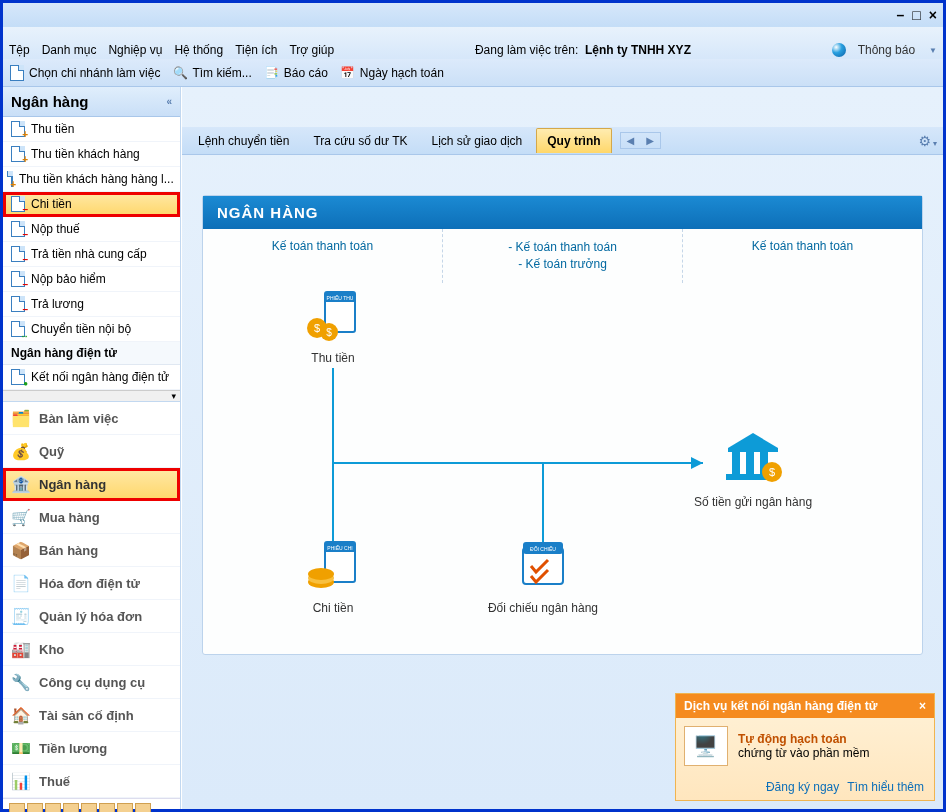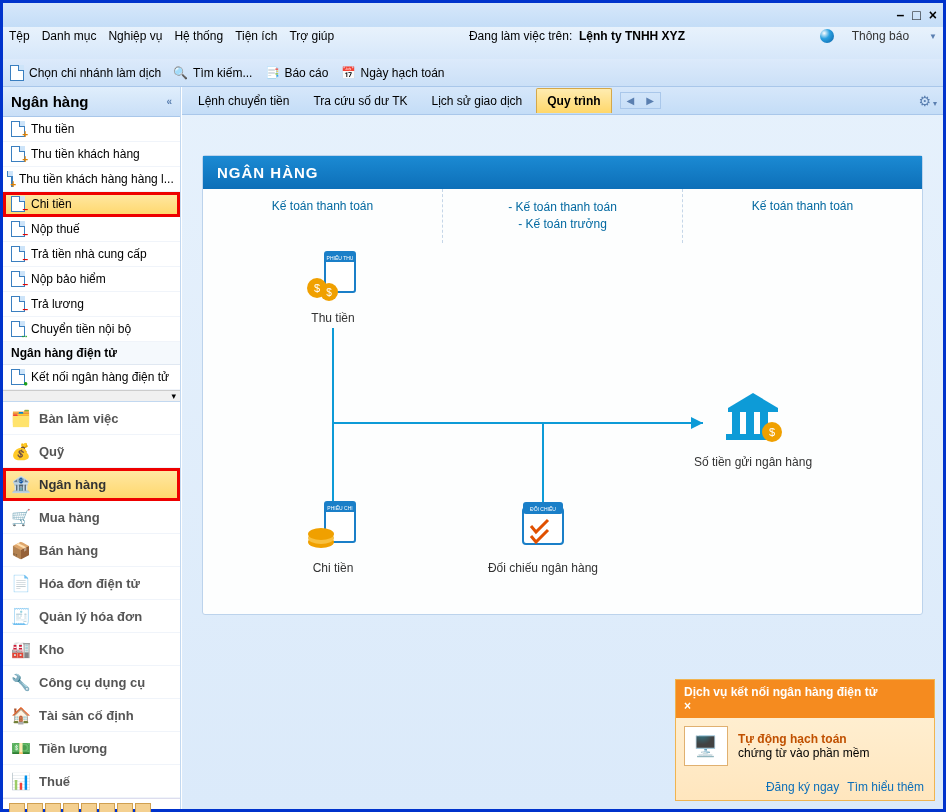--- a/index.html
+++ b/index.html
@@ -1,24 +1,24 @@
 <!DOCTYPE html>
 <html><head>
 <meta charset="utf-8">
 <style>
 * { box-sizing: border-box; margin: 0; padding: 0; }
 body { font-family: Tahoma, Arial, sans-serif; font-size: 12px; background: #fff; }
 .app-window { width: 946px; height: 812px; border: 3px solid #0033cc; background: #d6e7fa; display: flex; flex-direction: column; position: relative; }
 .titlebar { height: 24px; background: linear-gradient(#d6e7fa,#c4ddf7); display: flex; justify-content: flex-end; align-items: center; padding-right: 6px; gap: 8px; }
 .titlebar span { font-size: 14px; font-weight: bold; cursor: pointer; }
-.menubar { height: 24px; background: linear-gradient(#e8f2fc,#d6e7fa); display: flex; align-items: flex-end; padding: 16px 6px; gap: 12px; }
+.menubar { height: 24px; background: linear-gradient(#e8f2fc,#d6e7fa); display: flex; align-items: flex-start; padding: 16px 6px; gap: 12px; }
 .menubar .menu-item { cursor: pointer; }
 .menubar .spacer { flex: 1; }
 .menubar .context { font-weight: bold; }
-.menubar .thongbao { display: flex; align-items: center; gap: 18px; color: #333; margin-top: 6px; }
+.menubar .thongbao { display: flex; align-items: center; gap: 12px; color: #333; }
 .globe-icon { width: 14px; height: 14px; border-radius: 50%; background: radial-gradient(circle at 30% 30%, #fff, #29a0e0 40%, #0b5fa5); display: inline-block; }
 .toolbar { height: 28px; background: linear-gradient(#dceafb,#cbe0f7); display: flex; align-items: center; padding: 0 6px; gap: 12px; border-bottom: 1px solid #a9c7ea; }
 .tb-item { display: flex; align-items: center; gap: 4px; cursor: pointer; }
 .tb-icon { width: 16px; height: 16px; display:inline-flex; align-items:center; justify-content:center; }
 .dropdown-caret { font-size: 8px; color: #5a7fb0; margin-left: 2px; }
 
 .content-area { flex: 1; display: flex; min-height: 0; }
 .sidebar { width: 178px; background: #fff; border-right: 1px solid #c2d8f0; display: flex; flex-direction: column; }
 .sidebar-header { background: linear-gradient(#e0eefc,#c9dff7); padding: 6px 8px; font-weight: bold; font-size: 15px; border-bottom: 1px solid #a9c7ea; display:flex; justify-content:space-between; align-items:center;}
 .sb-collapse { font-size: 10px; color: #5a7fb0; cursor:pointer;}
@@ -36,40 +36,40 @@
 .mini-sidebar-bottom { padding: 4px 6px; display:flex; gap:2px; flex-wrap:wrap; border-top:1px solid #dde; }
 .mini-sidebar-bottom span { width:16px; height:16px; background:#f4d090; display:inline-block; border:1px solid #d0a050; }
 .doc-ico { width:14px; height:16px; display:inline-block; background:#fff; border:1px solid #3a7fc0; position:relative; }
 .doc-ico::before{content:"";position:absolute;right:-1px;top:-1px;width:5px;height:5px;background:#cde4f9;border-left:1px solid #3a7fc0;border-bottom:1px solid #3a7fc0;}
 .doc-ico.plus::after{content:"+";position:absolute;right:-4px;bottom:-4px;font-size:10px;color:#e08000;font-weight:bold;}
 .doc-ico.minus::after{content:"–";position:absolute;right:-4px;bottom:-4px;font-size:10px;color:#e00000;font-weight:bold;}
 .doc-ico.swap::after{content:"↔";position:absolute;right:-5px;bottom:-4px;font-size:9px;color:#1a9e1a;font-weight:bold;}
 .doc-ico.link::after{content:"●";position:absolute;right:-4px;bottom:-4px;font-size:8px;color:#1a9e1a;}
 
 .main-panel { flex: 1; background: linear-gradient(#e6f1fc,#dbeafa); display:flex; flex-direction:column; border-left:1px solid #fff; }
-.tabstrip { height: 28px; background: linear-gradient(#d6e7fa,#c4ddf7); display: flex; align-items: center; padding: 0 6px; gap: 4px; border-bottom:1px solid #a9c7ea; }
+.tabstrip { height: 28px; background: linear-gradient(#d6e7fa,#c4ddf7); display: flex; align-items: center; padding: 0 6px; gap: 4px; border-bottom:1px solid #a9c7ea;margin-top:40px; }
 .tab { padding: 5px 10px; cursor: pointer; font-size:12px;}
 .tab.sel { background: linear-gradient(#ffecb0,#ffd76a); border:1px solid #d4a84a; border-bottom:none; border-radius:2px 2px 0 0; font-weight:bold;}
 .tab-nav { display:flex; margin-left:4px; border:1px solid #a9c7ea; }
 .tab-nav span{ padding:2px 6px; cursor:pointer; font-size:10px; color:#5a7fb0; }
 .tabstrip .gear { margin-left:auto; cursor:pointer; font-size:14px; color:#5a7fb0;}
 .workflow-area { flex:1; padding: 40px 20px 20px 20px; }
 .wf-container { border:1px solid #bcd3ec; border-radius:3px; background:#fdfefe; height:460px; position:relative; }
 .wf-title { background: linear-gradient(#1b8ad3,#0d6fb8); color:#fff; font-weight:bold; font-size:15px; padding:8px 14px; letter-spacing:1px;}
 .wf-cols { display:flex; position:relative; }
 .wf-col { flex:1; text-align:center; padding:10px 4px; color:#0369a1; }
 .wf-col.mid{ border-left:1px dashed #c5d6e8; border-right:1px dashed #c5d6e8; line-height:1.4;}
 .wf-body { position:relative; height:370px; }
 .wf-node { position:absolute; text-align:center; width:140px; font-size:12px; color:#333; }
 .wf-node .lbl { margin-top:4px; }
 .wf-ico { display:inline-block; }
 svg.flowlines { position:absolute; left:0; top:0; width:100%; height:100%; pointer-events:none; }
 
 .notify-box { position:absolute; right:8px; bottom:8px; width:260px; background: linear-gradient(#fff2d8,#ffe6be); border:1px solid #f0b450; font-size:12px; }
-.notify-head { background:#f58b1f; color:#fff; padding:5px 8px; display:flex; justify-content:space-between; font-weight:bold;flex-direction:column;}
+.notify-head { background:#f58b1f; color:#fff; padding:5px 8px; display:flex; justify-content:space-between; font-weight:bold;}
 .notify-head .close{cursor:pointer;}
 .notify-body { padding:8px; display:flex; gap:10px; align-items:center;}
 .notify-ico { width:44px; height:40px; background:#fff; border:1px solid #e0b070; display:flex; align-items:center; justify-content:center; font-size:20px; color:#d06a0a;}
 .notify-text .t1{ color:#c05000; font-weight:bold; }
 .notify-footer { display:flex; justify-content:flex-end; gap:8px; padding:6px 10px; }
 .notify-footer a { color:#0d6fb8; cursor:pointer; }
 </style>
 </head>
 <body>
 
@@ -96,21 +96,21 @@
       <span>Thông báo</span>
       <span class="dropdown-caret">▼</span>
     </span>
   </div>
 
   <div class="toolbar">
     <span class="tb-item">
       <span class="tb-icon">
           <span class="doc-ico"></span>
         </span>
-      <span>Chọn chi nhánh làm dịch</span>
+      <span>Chọn chi nhánh làm việc</span>
     </span>
     <span class="tb-item">
       <span class="tb-icon">🔍</span>
       <span>Tìm kiếm...</span>
     </span>
     <span class="tb-item">
       <span class="tb-icon">📑</span>
       <span>Báo cáo</span>
     </span>
     <span class="tb-item">

